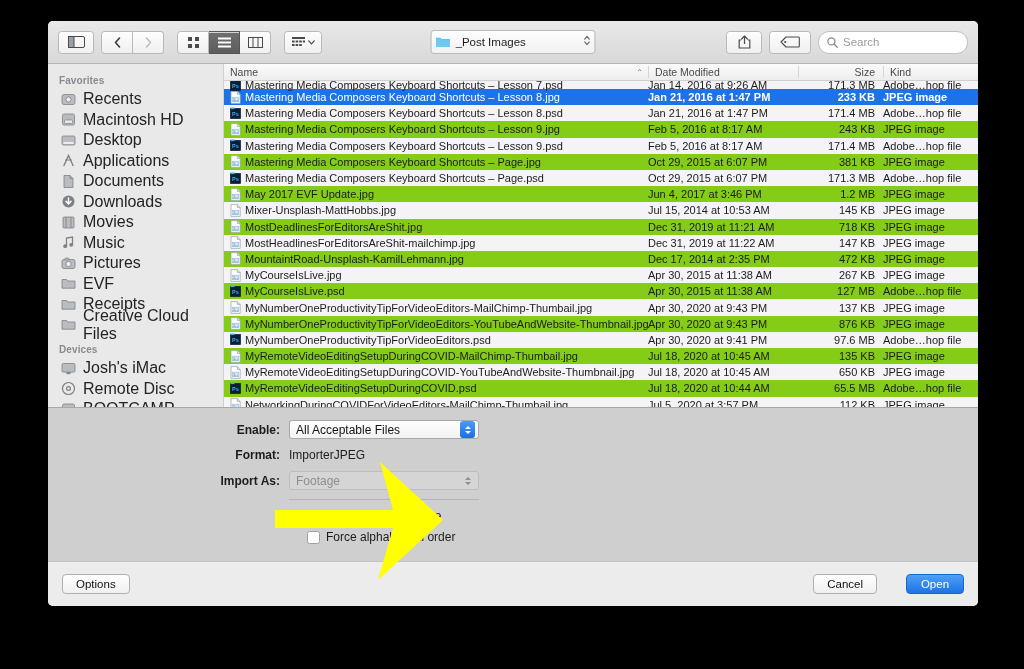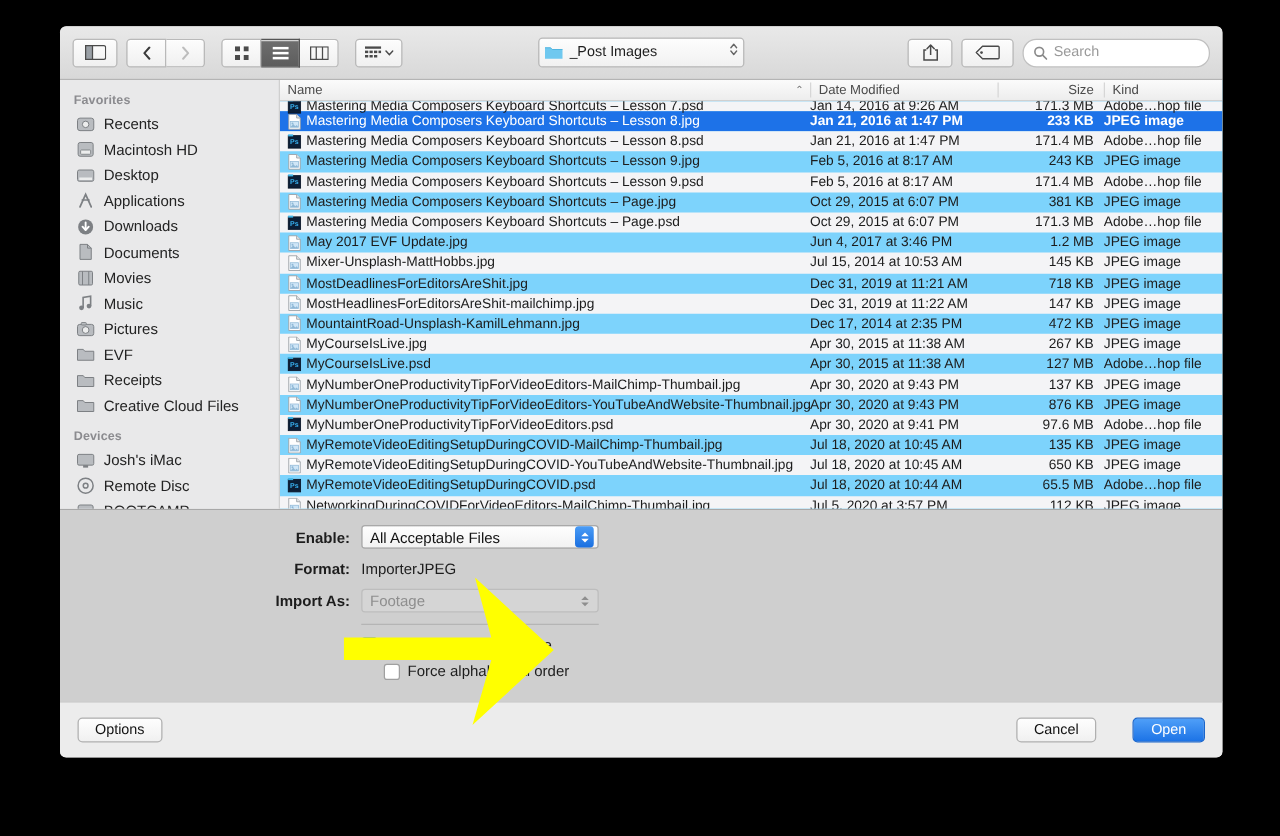--- a/index.html
+++ b/index.html
@@ -34,25 +34,25 @@
   .searchbox{height:21px;width:132px;background:#fff;border:1px solid #c0c0c0;border-radius:11px;
              display:flex;align-items:center;gap:5px;padding:0 8px;}
   .searchbox .ph{font-size:11.5px;color:#9a9a9a;}
 
   
   .body{flex:1;display:flex;min-height:0;position:relative;}
 
   .sidebar{width:175px;flex:0 0 175px;background:#e9e9ea;border-right:1px solid #cfcfcf;
            padding-top:6px;overflow:hidden;}
   .sb-head{font-size:10px;font-weight:bold;color:#8b8b8f;padding:5px 0 3px 11px;letter-spacing:.1px;}
-  .sb-item{height:20.5px;display:flex;align-items:center;gap:7px;padding-left:13px;font-size:12px;color:#232323;}
+  .sb-item{height:20.5px;display:flex;align-items:center;gap:7px;padding-left:13px;font-size:16px;color:#232323;}
   .sb-ico{width:15px;height:15px;flex:0 0 15px;display:flex;align-items:center;justify-content:center;}
 
   
-  .listwrap{flex:1;background:#7dd3fc;display:flex;flex-direction:column;min-width:0;overflow:hidden;}
+  .listwrap{flex:1;background:#84cc16;display:flex;flex-direction:column;min-width:0;overflow:hidden;}
   .colhead{height:16px;flex:0 0 16px;background:linear-gradient(#fbfbfb,#ededed);
            border-bottom:1px solid #d0d0d0;display:flex;font-size:10.5px;color:#4a4a4a;align-items:center;}
   .ch{position:relative;padding-left:6px;white-space:nowrap;overflow:hidden;box-sizing:border-box;}
   .ch+.ch{border-left:1px solid #d6d6d6;}
   .ch .sortarrow{position:absolute;right:5px;top:50%;transform:translateY(-50%);font-size:8px;color:#6d6d6d;}
   .c-name{flex:1;min-width:0;}
   .c-date{width:150px;flex:0 0 150px;}
   .c-size{width:85px;flex:0 0 85px;text-align:right;padding-right:8px;padding-left:0;}
   .c-kind{width:95px;flex:0 0 95px;}
 
@@ -255,35 +255,35 @@
                   <svg width="15" height="15" viewBox="0 0 15 15">
                     <path d="M3 12.5 L7.5 2.5 L12 12.5" fill="none" stroke="#7d8084" stroke-width="1.4" stroke-linecap="round"></path>
                     <line x1="4.3" y1="7" x2="10.7" y2="7" stroke="#7d8084" stroke-width="1.2"></line>
                   </svg>
                 </span>
                 <span>Applications</span>
               </div>
               <div class="sb-item">
                 <span class="sb-ico">
                   <svg width="15" height="15" viewBox="0 0 15 15">
+                    <path d="M3 1.5 L9 1.5 L12 4.5 L12 13.5 L3 13.5 Z" fill="#b9bcc0" stroke="#7d8084" stroke-width="0.8"></path>
+                    <path d="M9 1.5 L9 4.5 L12 4.5" fill="none" stroke="#7d8084" stroke-width="0.8"></path>
+                  </svg>
+                </span>
+                <span>Documents</span>
+              </div>
+              <div class="sb-item">
+                <span class="sb-ico">
+                  <svg width="15" height="15" viewBox="0 0 15 15">
                     <circle cx="7.5" cy="7.5" r="6" fill="#7d8084"></circle>
                     <line x1="7.5" y1="4" x2="7.5" y2="9.5" stroke="#fff" stroke-width="1.5" stroke-linecap="round"></line>
                     <polyline points="5,7.3 7.5,10 10,7.3" fill="none" stroke="#fff" stroke-width="1.5" stroke-linecap="round" stroke-linejoin="round"></polyline>
                   </svg>
                 </span>
                 <span>Downloads</span>
-              </div>
-              <div class="sb-item">
-                <span class="sb-ico">
-                  <svg width="15" height="15" viewBox="0 0 15 15">
-                    <path d="M3 1.5 L9 1.5 L12 4.5 L12 13.5 L3 13.5 Z" fill="#b9bcc0" stroke="#7d8084" stroke-width="0.8"></path>
-                    <path d="M9 1.5 L9 4.5 L12 4.5" fill="none" stroke="#7d8084" stroke-width="0.8"></path>
-                  </svg>
-                </span>
-                <span>Documents</span>
               </div>
               <div class="sb-item">
                 <span class="sb-ico">
                   <svg width="15" height="15" viewBox="0 0 15 15">
                     <rect x="2" y="2" width="11" height="11" rx="1" fill="#b9bcc0" stroke="#7d8084" stroke-width="0.8"></rect>
                     <line x1="5" y1="2" x2="5" y2="13" stroke="#7d8084" stroke-width="0.8"></line>
                     <line x1="10" y1="2" x2="10" y2="13" stroke="#7d8084" stroke-width="0.8"></line>
                   </svg>
                 </span>
                 <span>Movies</span>

